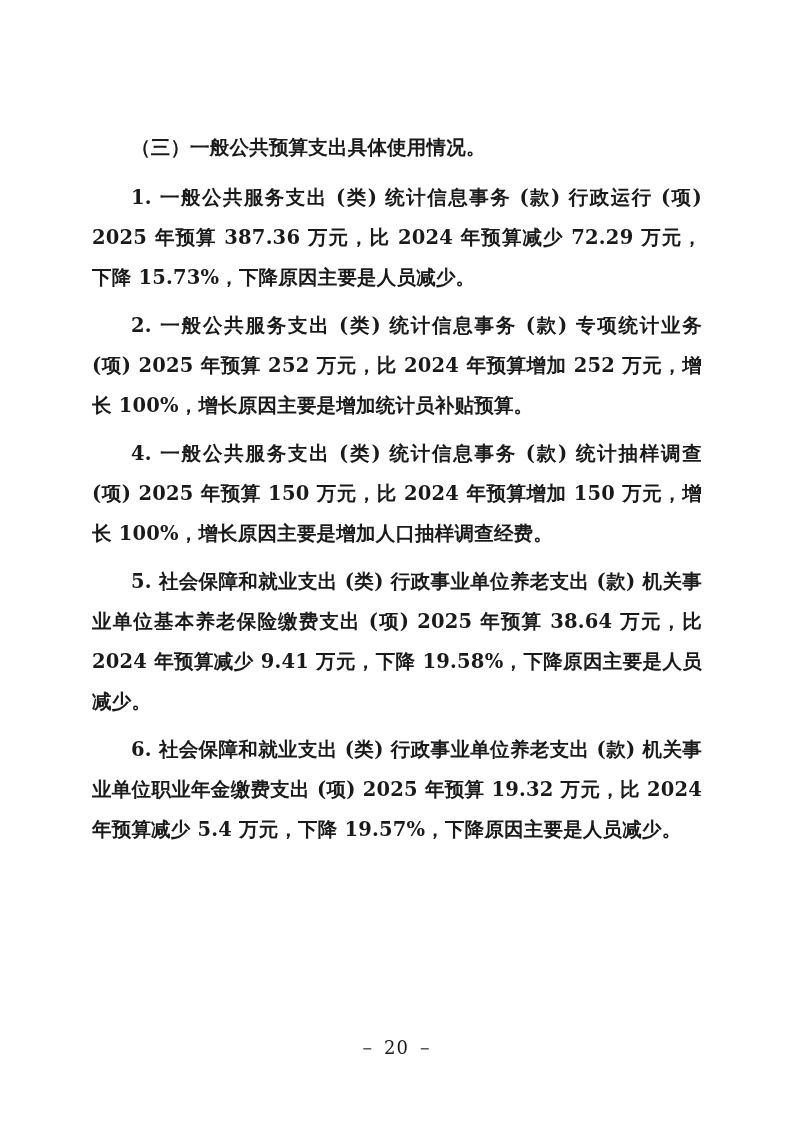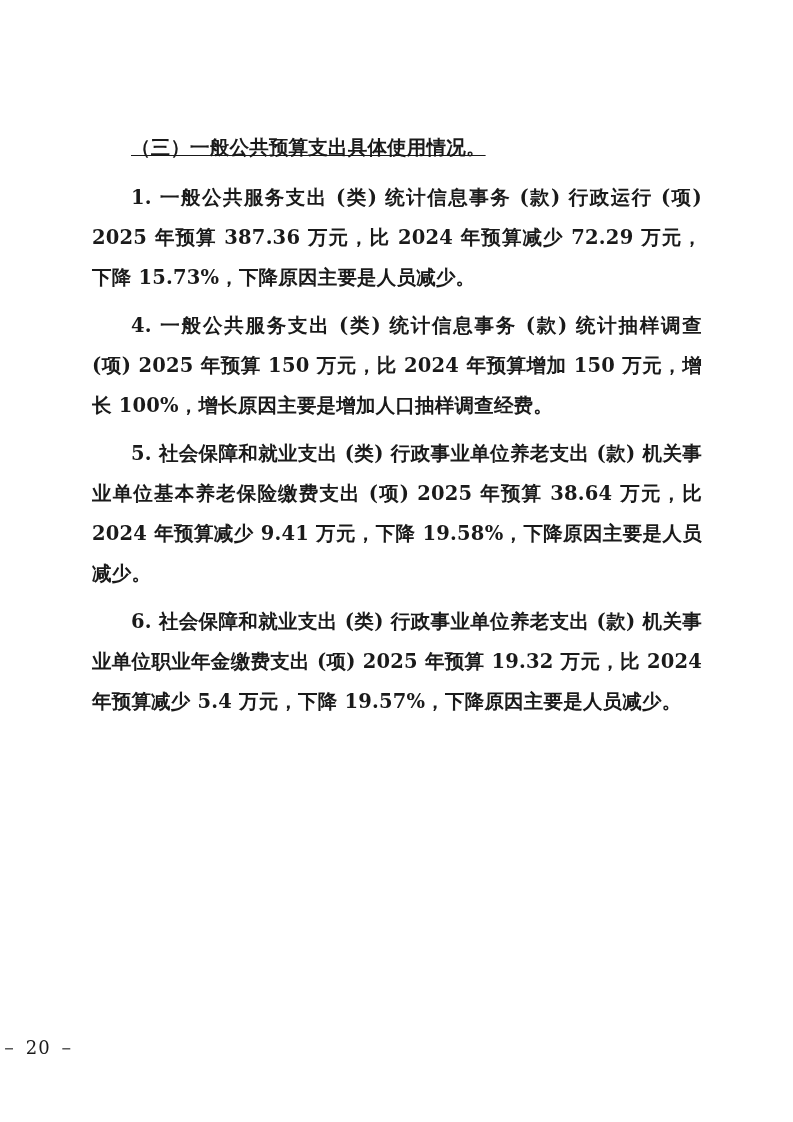--- a/index.html
+++ b/index.html
@@ -30,38 +30,38 @@
     text-align: justify;
     text-justify: inter-ideograph;
     margin: 0 0 8px 0;
     letter-spacing: 0.2px;
     text-indent: 2em;
     font-weight: bold;
   }
   .para.heading {
     font-weight: bold;
     margin-bottom: 10px;
-    text-decoration: underline;
   }
   .page-number {
     position: absolute;
     left: 0;
     right: 0;
     bottom: 62px;
-    text-align: left;
+    text-align: center;
     font-size: 18px;
     letter-spacing: 1px;
     color: #1a1a1a;
   }
 </style>
 </head>
 <body>
 
 <div class="page">
   <div class="doc-body">
     <p class="para heading">（三）一般公共预算支出具体使用情况。</p>
     <p class="para">1. 一般公共服务支出 (类) 统计信息事务 (款) 行政运行 (项) 2025 年预算 387.36 万元，比 2024 年预算减少 72.29 万元，下降 15.73%，下降原因主要是人员减少。</p>
+    <p class="para">2. 一般公共服务支出 (类) 统计信息事务 (款) 专项统计业务 (项) 2025 年预算 252 万元，比 2024 年预算增加 252 万元，增长 100%，增长原因主要是增加统计员补贴预算。</p>
     <p class="para">4. 一般公共服务支出 (类) 统计信息事务 (款) 统计抽样调查 (项) 2025 年预算 150 万元，比 2024 年预算增加 150 万元，增长 100%，增长原因主要是增加人口抽样调查经费。</p>
     <p class="para">5. 社会保障和就业支出 (类) 行政事业单位养老支出 (款) 机关事业单位基本养老保险缴费支出 (项) 2025 年预算 38.64 万元，比 2024 年预算减少 9.41 万元，下降 19.58%，下降原因主要是人员减少。</p>
     <p class="para">6. 社会保障和就业支出 (类) 行政事业单位养老支出 (款) 机关事业单位职业年金缴费支出 (项) 2025 年预算 19.32 万元，比 2024 年预算减少 5.4 万元，下降 19.57%，下降原因主要是人员减少。</p>
   </div>
   <div class="page-number">－ 20 －</div>
 </div>
 
 </body></html>

